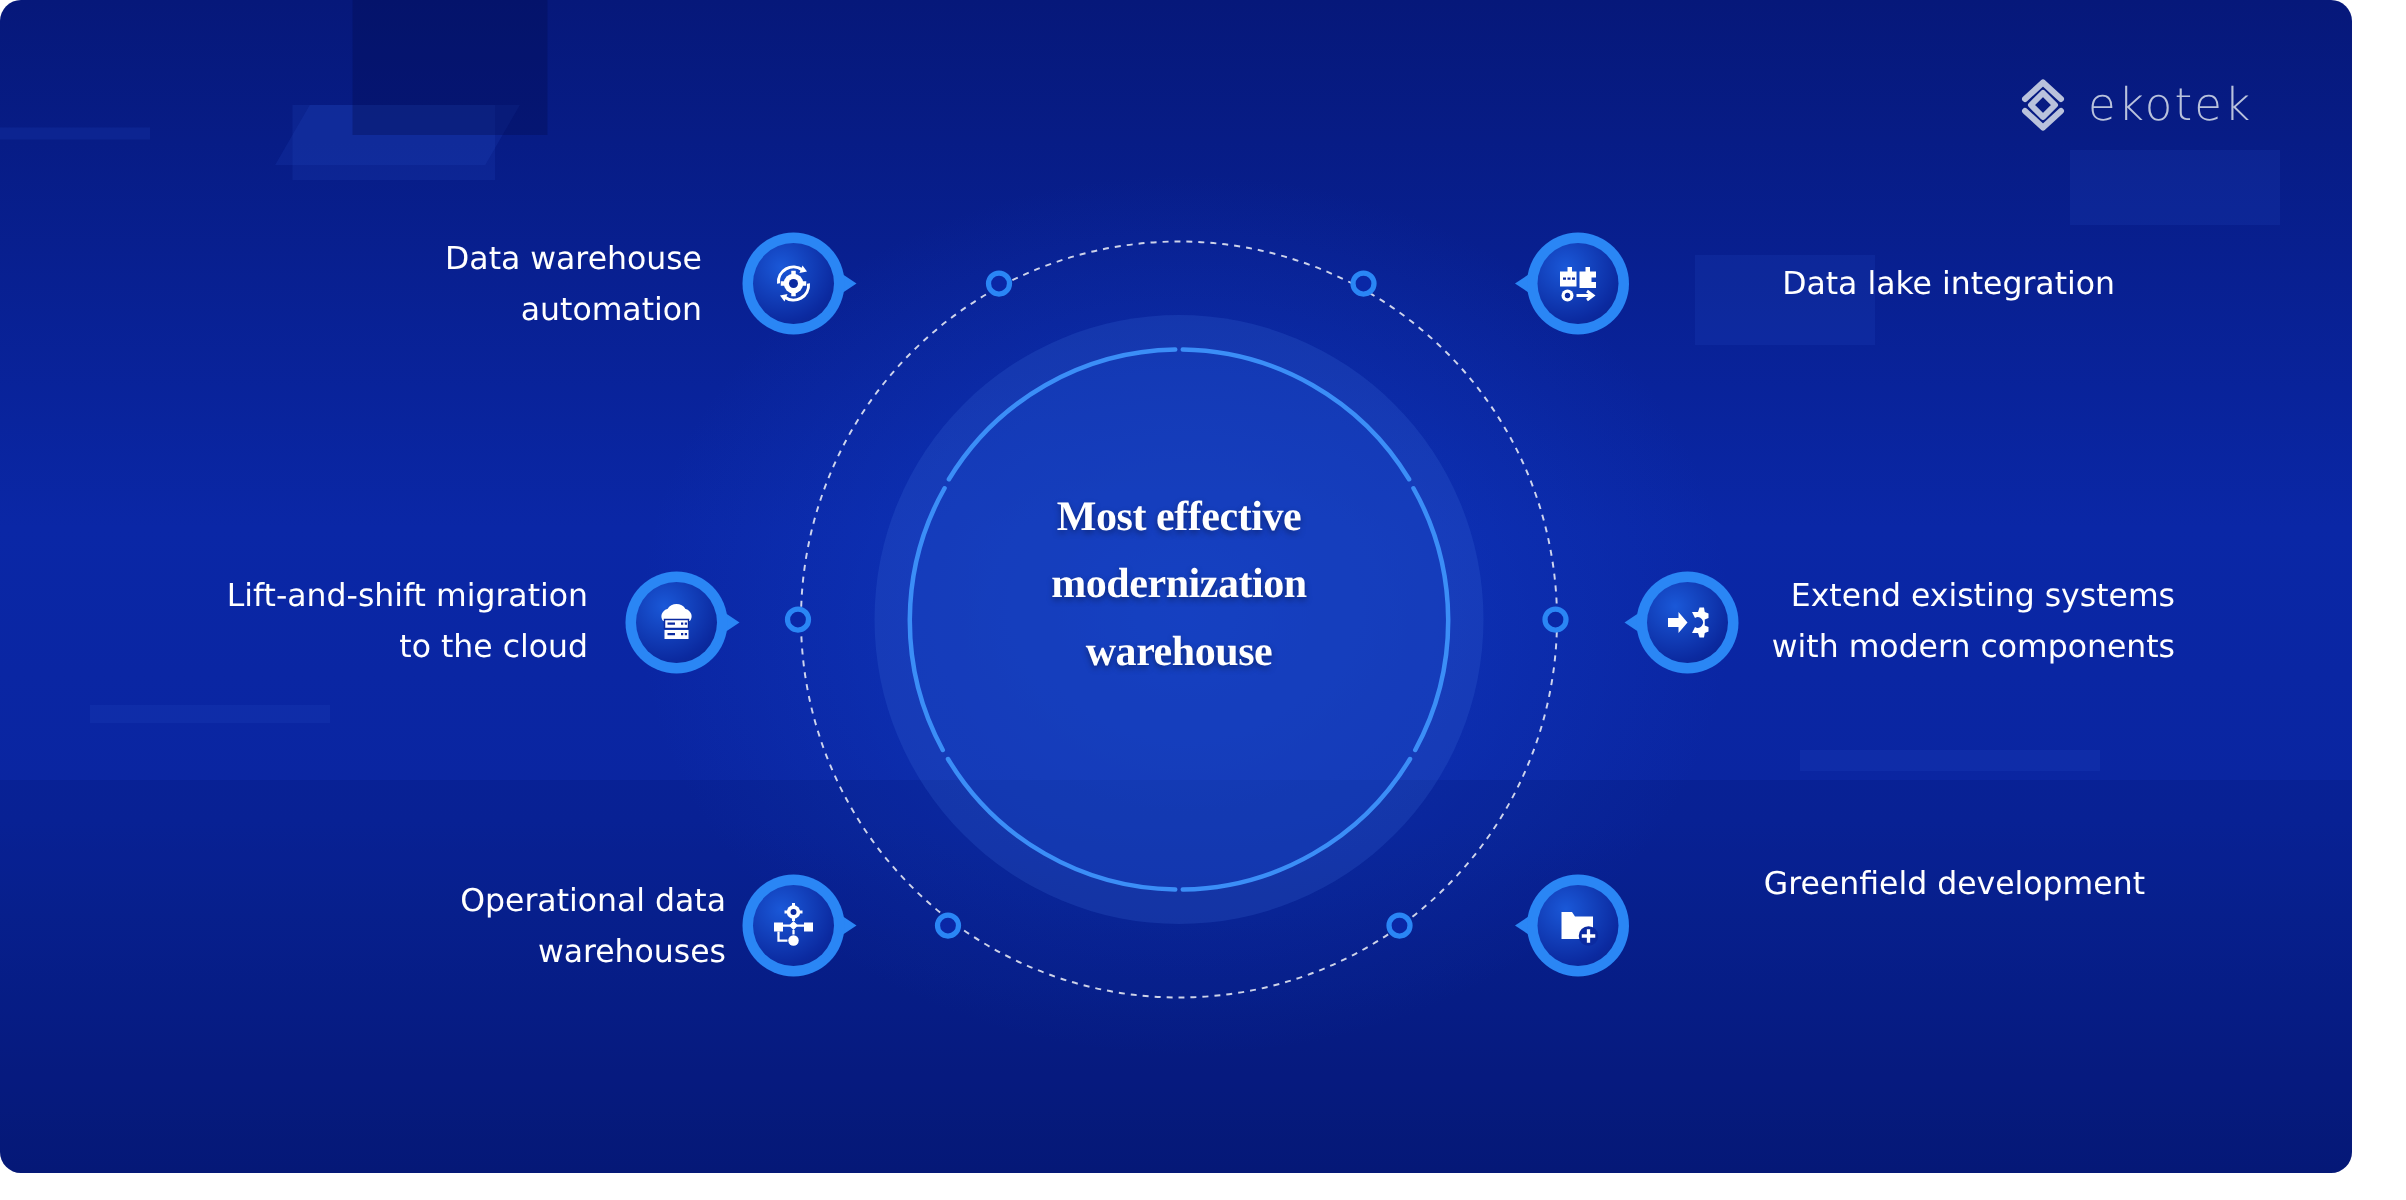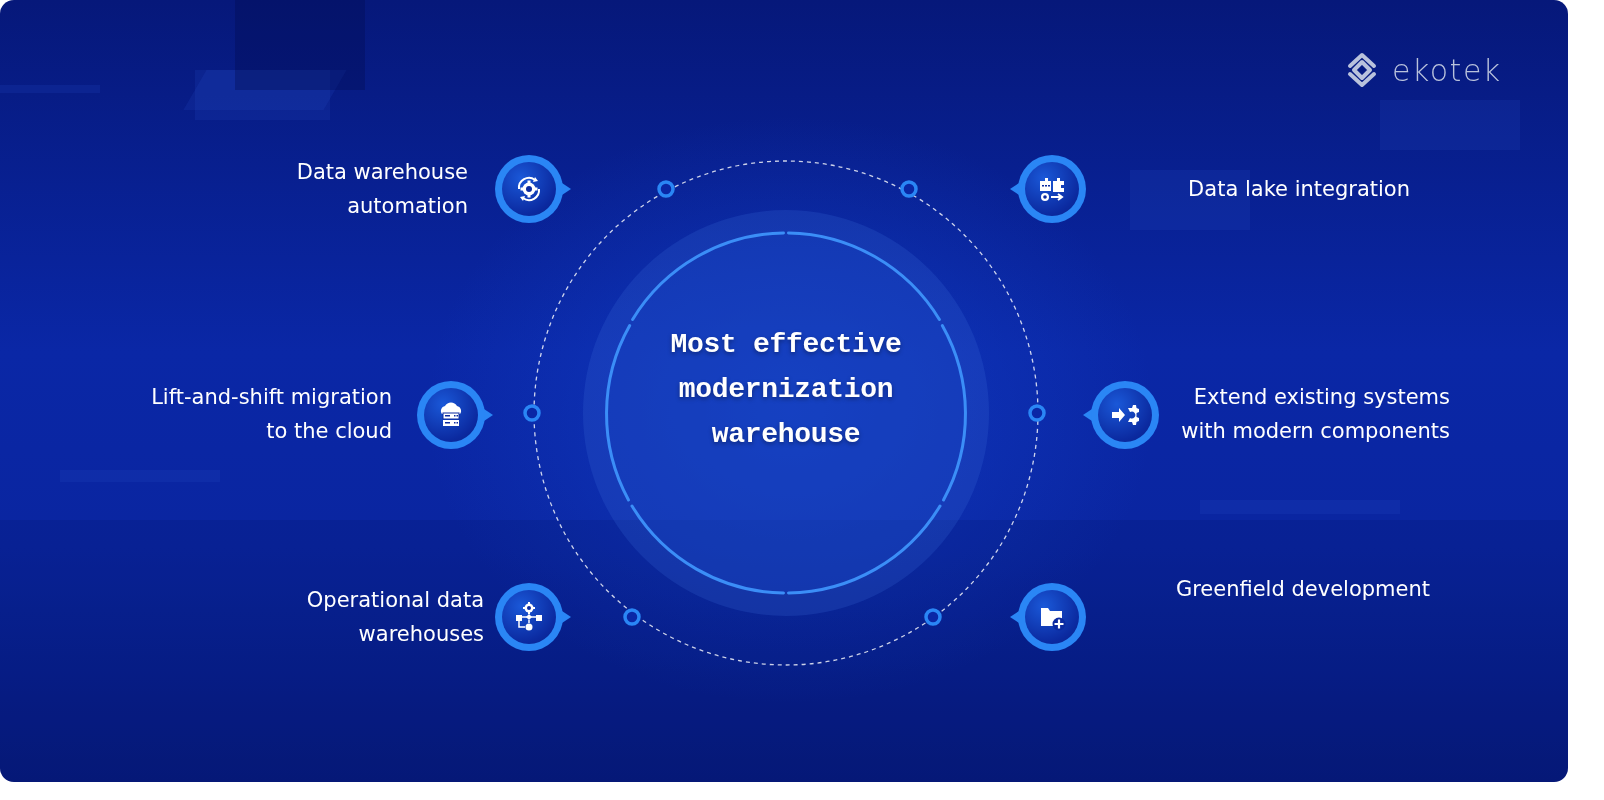--- a/index.html
+++ b/index.html
@@ -14,21 +14,21 @@
   .bg-dark { position:absolute; background:rgba(3,12,80,0.35); }
 
   .logo { position:absolute; left:1342px; top:50px; display:flex; align-items:center; gap:10px; }
   .logo-text { color:#b9c2dc; font-size:30px; letter-spacing:1.5px; font-family:"DejaVu Sans", sans-serif; font-weight:300; }
 
   svg.rings { position:absolute; left:0; top:0; }
 
   .center-title {
     position:absolute; left:606px; top:322px; width:360px; text-align:center;
     color:#ffffff; font-weight:bold; font-size:28px; line-height:45px;
-    font-family:Liberation Mono, monospace; letter-spacing:-0.3px;
+    font-family:Liberation Serif, serif; letter-spacing:-0.3px;
     text-shadow:0 2px 4px rgba(0,0,0,0.35);
   }
 
   .node { position:absolute; width:68px; height:68px; }
   .node .bubble {
     position:absolute; left:0; top:0; width:68px; height:68px; border-radius:50%;
     background:#2a86f5; box-sizing:border-box;
   }
   .node .inner {
     position:absolute; left:7px; top:7px; width:54px; height:54px; border-radius:50%;

